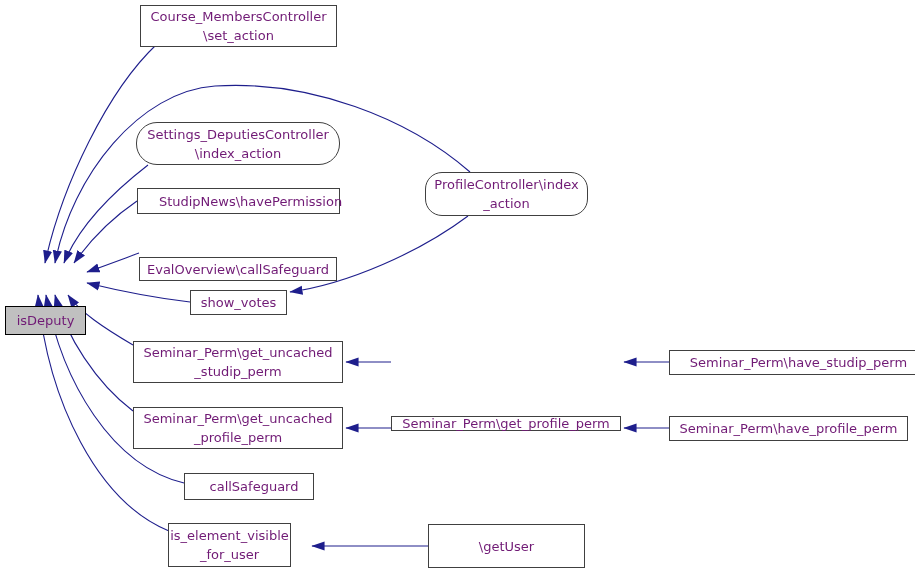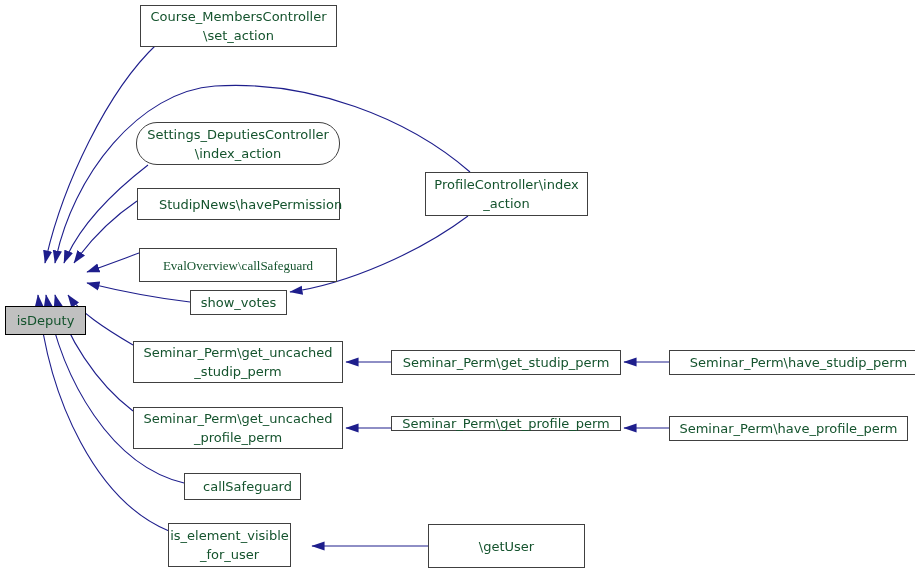--- a/index.html
+++ b/index.html
@@ -23,21 +23,21 @@
   .edge {
     fill: none;
     stroke: #1e1e8c;
     stroke-width: 1.1;
   }
   .node {
     position: absolute;
     box-sizing: border-box;
     background: #ffffff;
     border: 1px solid #404040;
-    color: #14532d;
+    color: #701a75;
     font-size: 13px;
     line-height: 19px;
     display: flex;
     flex-direction: column;
     align-items: center;
     justify-content: center;
     text-align: left;
     cursor: pointer;
   }
   .node .ln {
@@ -85,64 +85,61 @@
   <div class="node" style="left:140px; top:5px; width:197px; height:42px;">
     <span class="ln">Course_MembersController</span>
     <span class="ln">\set_action</span>
   </div>
 
   <div class="node" style="left:136px; top:122px; width:204px; height:43px;border-radius:21px;">
     <span class="ln">Settings_DeputiesController</span>
     <span class="ln">\index_action</span>
   </div>
 
-  <div class="node" style="left:137px; top:188px; width:203px; height:32px;padding-left:24px;">
+  <div class="node" style="left:137px; top:188px; width:203px; height:26px;padding-left:24px;">
     <span class="ln">StudipNews\havePermission</span>
   </div>
 
-  <div class="node" style="left:139px; top:248px; width:198px; height:34px;font-family:Liberation Serif, serif;">
+  <div class="node" style="left:139px; top:257px; width:198px; height:24px;">
     <span class="ln">EvalOverview\callSafeguard</span>
   </div>
 
-  <div class="node" style="left:425px; top:172px; width:163px; height:44px;">
+  <div class="node" style="left:425px; top:172px; width:163px; height:44px;border-radius:17px;">
     <span class="ln">ProfileController\index</span>
     <span class="ln">_action</span>
   </div>
 
   <div class="node" style="left:190px; top:290px; width:97px; height:25px;">
     <span class="ln">show_votes</span>
   </div>
 
   <div class="node" style="left:133px; top:341px; width:210px; height:42px;">
     <span class="ln">Seminar_Perm\get_uncached</span>
     <span class="ln">_studip_perm</span>
   </div>
 
-  <div class="node" style="left:391px; top:350px; width:230px; height:25px;">
-    <span class="ln">Seminar_Perm\get_studip_perm</span>
-  </div>
 
   <div class="node" style="left:669px; top:350px; width:259px; height:25px;">
     <span class="ln">Seminar_Perm\have_studip_perm</span>
   </div>
 
   <div class="node" style="left:133px; top:407px; width:210px; height:42px;">
     <span class="ln">Seminar_Perm\get_uncached</span>
     <span class="ln">_profile_perm</span>
   </div>
 
   <div class="node" style="left:391px; top:416px; width:230px; height:15px;">
     <span class="ln">Seminar_Perm\get_profile_perm</span>
   </div>
 
   <div class="node" style="left:669px; top:416px; width:239px; height:25px;">
     <span class="ln">Seminar_Perm\have_profile_perm</span>
   </div>
 
-  <div class="node" style="left:184px; top:473px; width:117px; height:27px;padding-left:10px;">
+  <div class="node" style="left:184px; top:473px; width:130px; height:27px;padding-left:10px;">
     <span class="ln">callSafeguard</span>
   </div>
 
   <div class="node" style="left:168px; top:523px; width:123px; height:44px;">
     <span class="ln">is_element_visible</span>
     <span class="ln">_for_user</span>
   </div>
 
   <div class="node" style="left:428px; top:524px; width:157px; height:44px;">
     <span class="ln">\getUser</span>

